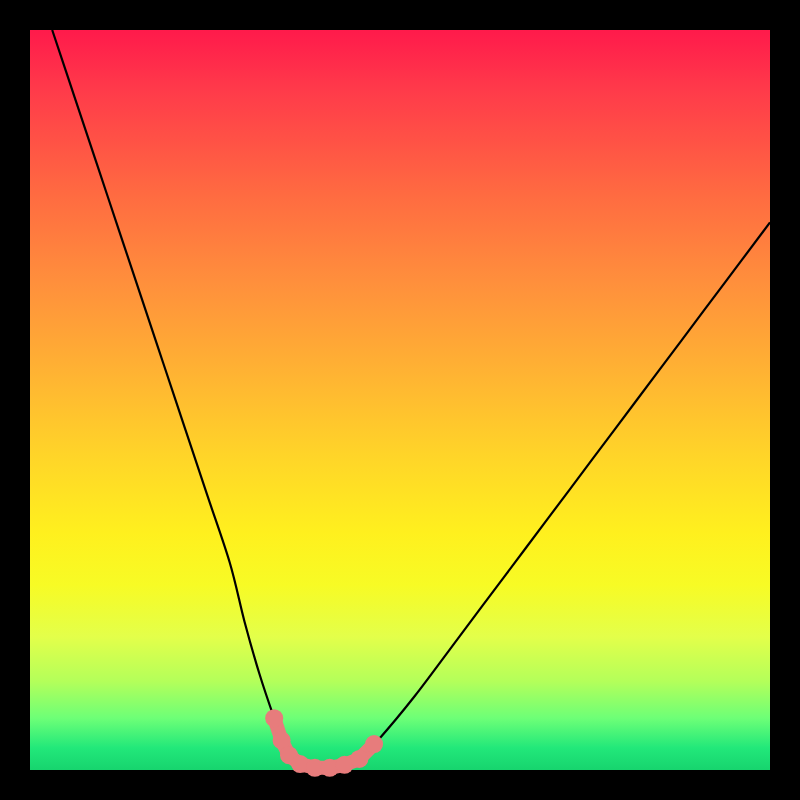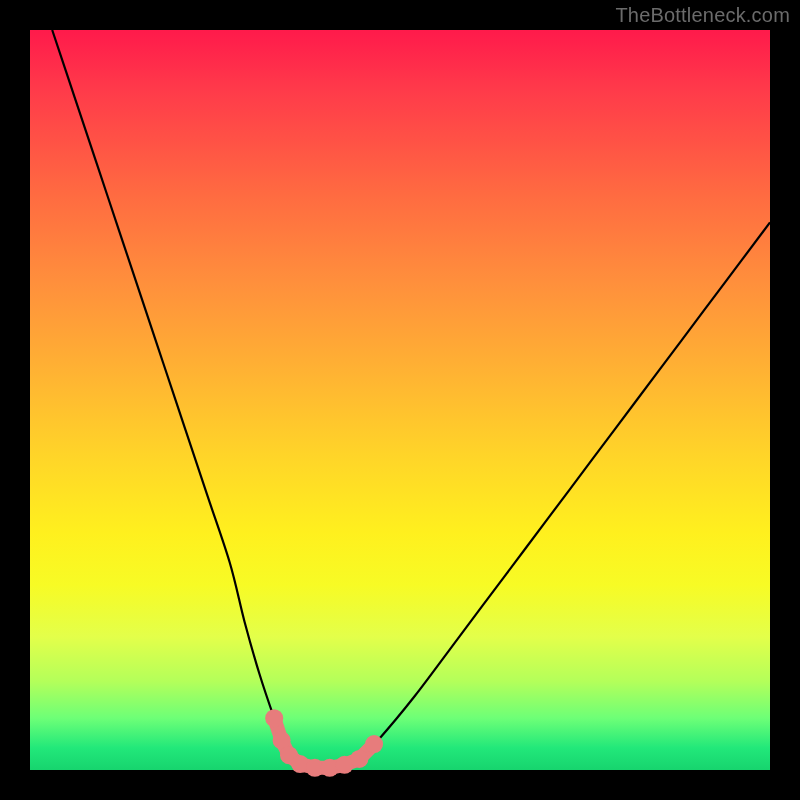--- a/index.html
+++ b/index.html
@@ -60,21 +60,20 @@
     width: 740px;
     height: 740px;
     overflow: visible;
   }
 </style>
 </head>
 <body>
 
 <div class="frame">
 
-  <div class="watermark">TheBottleneck.com</div>
 
   <div class="plot-area">
     <svg class="curve" viewBox="0 0 740 740">
       <path id="bottleneck-path" fill="none" stroke="#000" stroke-width="2.2" d="M 22.2 0.0 C 25.9 11.1, 37.0 44.4, 44.4 66.6 C 51.8 88.8, 59.2 111.0, 66.6 133.2 C 74.0 155.4, 81.4 177.6, 88.8 199.8 C 96.2 222.0, 103.6 244.2, 111.0 266.4 C 118.4 288.6, 125.8 310.8, 133.2 333.0 C 140.6 355.2, 148.0 377.4, 155.4 399.6 C 162.8 421.8, 170.2 444.0, 177.6 466.2 C 185.0 488.4, 193.6 511.8, 199.8 532.8 C 206.0 553.8, 209.7 573.5, 214.6 592.0 C 219.5 610.5, 224.5 627.8, 229.4 643.8 C 234.3 659.8, 239.9 675.9, 244.2 688.2 C 248.5 700.5, 251.6 710.4, 255.3 717.8 C 259.0 725.2, 262.1 728.9, 266.4 732.6 C 270.7 736.3, 276.3 738.8, 281.2 740.0 C 286.1 741.2, 291.1 740.0, 296.0 740.0 C 300.9 740.0, 305.9 741.2, 310.8 740.0 C 315.7 738.8, 319.4 737.5, 325.6 732.6 C 331.8 727.7, 337.9 721.5, 347.8 710.4 C 357.7 699.3, 371.2 683.3, 384.8 666.0 C 398.4 648.7, 414.4 626.5, 429.2 606.8 C 444.0 587.1, 458.8 567.3, 473.6 547.6 C 488.4 527.9, 503.2 508.1, 518.0 488.4 C 532.8 468.7, 547.6 448.9, 562.4 429.2 C 577.2 409.5, 592.0 389.7, 606.8 370.0 C 621.6 350.3, 636.4 330.5, 651.2 310.8 C 666.0 291.1, 680.8 271.3, 695.6 251.6 C 710.4 231.9, 732.6 202.3, 740.0 192.4"></path>
       <g id="highlight-group">
           <path d="M 244.2 688.2 L 251.6 710.4 L 259.0 725.2 L 270.1 734.1 L 284.9 737.8 L 299.7 737.8 L 314.5 734.8 L 329.3 728.9 L 344.1 714.1" fill="none" stroke="#e77c7c" stroke-width="14" stroke-linecap="round" stroke-linejoin="round"></path>
           <circle cx="244.2" cy="688.2" r="9" fill="#e77c7c"></circle>
           <circle cx="251.6" cy="710.4" r="9" fill="#e77c7c"></circle>
           <circle cx="259.0" cy="725.2" r="9" fill="#e77c7c"></circle>
           <circle cx="270.1" cy="734.1" r="9" fill="#e77c7c"></circle>

